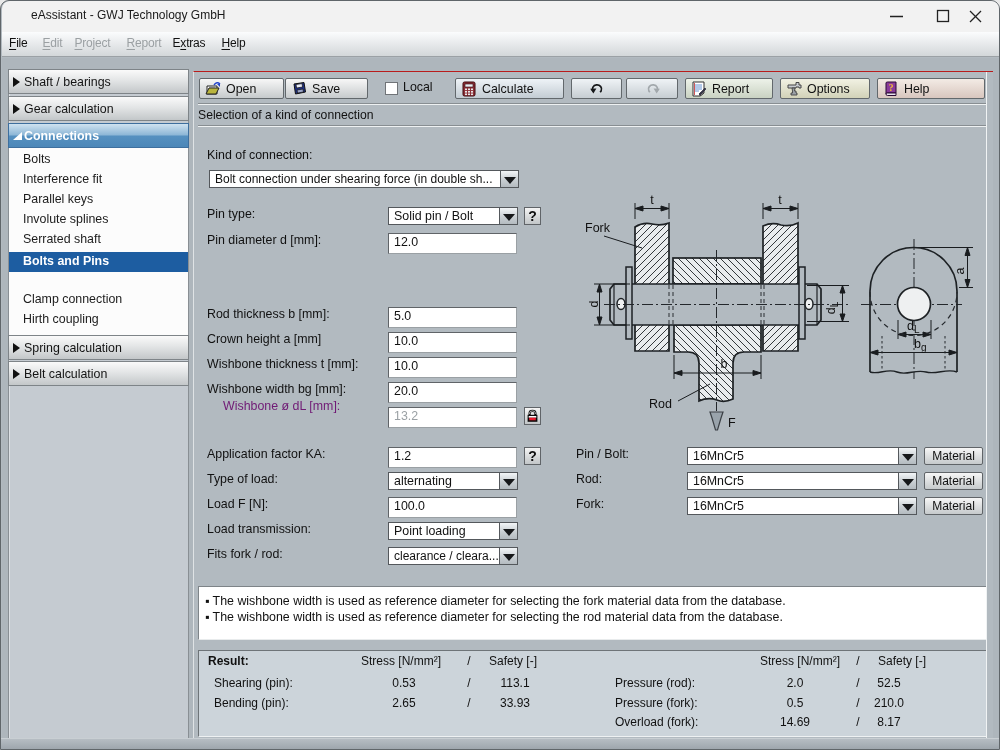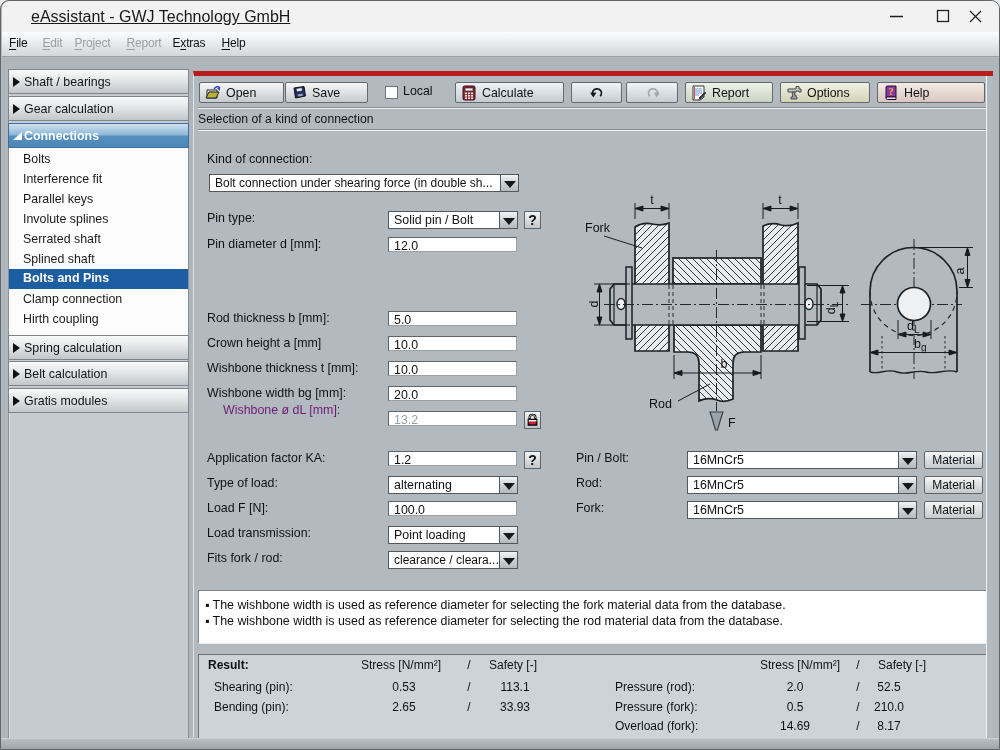--- a/index.html
+++ b/index.html
@@ -17,45 +17,45 @@
 .hdr { position:absolute; left:-1px; width:181px; height:25px; background:linear-gradient(#fafafa,#e3e5e6 45%,#c3c7c9); border:1px solid #7e8488; font-size:12.4px; color:#141414; line-height:24px; }
 .hdr .tri { position:absolute; left:4px; top:7px; width:0; height:0; border-left:7px solid #111; border-top:5px solid transparent; border-bottom:5px solid transparent; }
 .hdr .txt { position:absolute; left:15px; }
 .hdrblue { position:absolute; left:-1px; width:181px; height:25px; background:linear-gradient(#cfe2f0,#8cb6d6 48%,#5590c0 52%,#4c87b8); border:1px solid #3e6f9e; font-size:12.4px; font-weight:bold; color:#fff; line-height:24px; }
 .hdrblue .tri2 { position:absolute; left:4px; top:8px; width:0; height:0; border-right:9px solid #fff; border-top:8px solid transparent; }
 .hdrblue .txt { position:absolute; left:15px; }
 .itm { position:absolute; left:14px; font-size:12.4px; color:#1c1c1c; }
 #selbar { position:absolute; left:0px; width:179px; height:20px; background:#1d5da1; }
 #selbar span { position:absolute; left:14px; top:2px; font-size:12.4px; font-weight:bold; color:#fff; }
 
-#main { left:192px; top:70px; width:800px; height:668px; background:#b2bac0; border-left:1px solid #dfe3e5; border-top:5px solid #b91c1c; }
+#main { left:192px; top:70px; width:800px; height:668px; background:#b2bac0; border-left:1px solid #dfe3e5; border-top:1px solid #b91c1c; }
 .tbtn { position:absolute; top:6px; height:21px; border:1px solid #62686c; border-radius:2px; font-size:12.4px; color:#111; }
 .tbtn .ic { position:absolute; left:5px; top:2px; }
 .tbtn .t { position:absolute; left:26px; top:3px; }
 .groove { position:absolute; left:4px; width:789px; height:2px; border-top:1px solid #888e92; border-bottom:1px solid #eef1f2; }
 .lbl { position:absolute; font-size:12.4px; color:#111; white-space:nowrap; }
-.inp { position:absolute; height:15px; background:#fff; border:1px solid #606468; border-bottom-color:#9aa0a4; border-right-color:#9aa0a4; font-size:12.4px; color:#111; line-height:16px; padding-left:5px; white-space:nowrap; overflow:hidden; }
+.inp { position:absolute; height:21px; background:#fff; border:1px solid #606468; border-bottom-color:#9aa0a4; border-right-color:#9aa0a4; font-size:12.4px; color:#111; line-height:16px; padding-left:5px; white-space:nowrap; overflow:hidden; }
 .cmb { position:absolute; height:18px; background:#fff; border:1px solid #54585c; font-size:12.4px; color:#111; line-height:17px; padding-left:5px; white-space:nowrap; overflow:hidden; }
 .cmb .arw { position:absolute; right:0; top:0; bottom:0; width:18px; background:linear-gradient(#f2f5f7,#c9cfd3 55%,#b4bbc0); border-left:1px solid #54585c; }
 .cmb .arw i { position:absolute; left:3px; top:6px; width:0; height:0; border-left:6px solid transparent; border-right:6px solid transparent; border-top:7px solid #16181a; }
 .qbtn { position:absolute; width:17px; height:18px; background:linear-gradient(#f4f4f4,#c2c6c8); border:1px solid #606468; font-size:14px; font-weight:bold; color:#111; text-align:center; line-height:16px; }
 .mbtn { position:absolute; width:59px; height:18px; background:linear-gradient(#f6f6f6,#c6cacc); border:1px solid #606468; border-radius:2px; font-size:12px; color:#111; text-align:center; line-height:16px; }
 .rtxt { position:absolute; font-size:12px; color:#111; white-space:nowrap; }
 .rctr { position:absolute; font-size:12px; color:#111; white-space:nowrap; text-align:center; width:70px; }
 #infobox { position:absolute; left:4px; top:514px; width:789px; height:54px; background:#fff; border:1px solid #7e8488; border-bottom-color:#e8ebec; border-right-color:#e8ebec; font-size:12.4px; color:#111; }
 #resbox { position:absolute; left:4px; top:578px; width:789px; height:87px; background:#ccd4da; border:1px solid #6e7478; border-bottom-color:#eef1f2; border-right-color:#eef1f2; }
 </style>
 </head>
 <body>
 <div id="win">
   <div id="titlebar" class="abs">
     <div class="abs" style="left:10px;top:8px;width:14px;height:14px;background:#fff;border:1.5px solid #1a1a1a;box-shadow:0 0 0 1px #c6ccd2;margin-top:32px;">
       <div style="font-size:8px;font-weight:bold;color:#111;margin-top:1px;text-align:center;letter-spacing:-1px;">eA</div>
     </div>
-    <div class="abs" style="left:29px;top:7px;font-size:16px;color:#191919;text-decoration:underline;">eAssistant - GWJ Technology GmbH</div>
+    <div class="abs" style="left:29px;top:7px;font-size:12px;color:#191919;">eAssistant - GWJ Technology GmbH</div>
     <svg class="abs" style="left:880px;top:0;" width="110" height="31" viewBox="0 0 110 31">
       <line x1="8" y1="15.5" x2="21" y2="15.5" stroke="#222" stroke-width="1.3"></line>
       <rect x="55.5" y="9.5" width="11" height="11" fill="none" stroke="#222" stroke-width="1.3"></rect>
       <line x1="88" y1="10" x2="99" y2="21" stroke="#222" stroke-width="1.3"></line>
       <line x1="99" y1="10" x2="88" y2="21" stroke="#222" stroke-width="1.3"></line>
     </svg>
   </div>
   <div id="menubar" class="abs">
     <span class="menuitem" style="left:7px;"><u>F</u>ile</span>
     <span class="menuitem dis" style="left:40.5px;"><u>E</u>dit</span>
@@ -78,36 +78,32 @@
     <div class="hdrblue" style="top:54px;">
         <span class="tri2"></span>
         <span class="txt">Connections</span>
       </div>
     <span class="itm" style="top:83px;">Bolts</span>
     <span class="itm" style="top:103px;">Interference fit</span>
     <span class="itm" style="top:123px;">Parallel keys</span>
     <span class="itm" style="top:143px;">Involute splines</span>
     <span class="itm" style="top:163px;">Serrated shaft</span>
     <span class="itm" style="top:183px;">Splined shaft</span>
-    <div id="selbar" style="top:200px;">
+    <div id="selbar" style="top:183px;">
         <span>Bolts and Pins</span>
       </div>
     <span class="itm" style="top:223px;">Clamp connection</span>
     <span class="itm" style="top:243px;">Hirth coupling</span>
     <div class="hdr" style="top:266px;">
         <span class="tri"></span>
         <span class="txt">Spring calculation</span>
       </div>
     <div class="hdr" style="top:292px;">
         <span class="tri"></span>
         <span class="txt">Belt calculation</span>
-      </div>
-    <div class="hdr" style="top:319px;">
-        <span class="tri"></span>
-        <span class="txt">Gratis modules</span>
       </div>
   </div>
   <div id="main" class="abs">
 
     <div class="tbtn" style="left:5px;width:85px;background:linear-gradient(#f7f7f7,#c6cacc);">
         <svg class="ic" width="17" height="16" viewBox="0 0 17 16">
           <path d="M2,5 L2,13 L12,13 L12,5 Z" fill="#fdfdfd" stroke="#222" stroke-width="1"></path>
           <path d="M4,6 L10,6 M4,8 L10,8 M4,10 L10,10" stroke="#888" stroke-width="0.8"></path>
           <path d="M1,13 L4,7 L14,7 L11,13 Z" fill="#b9b43c" stroke="#222" stroke-width="1"></path>
           <path d="M9,4 Q12,0 15,3" fill="none" stroke="#2244cc" stroke-width="1.4"></path>

